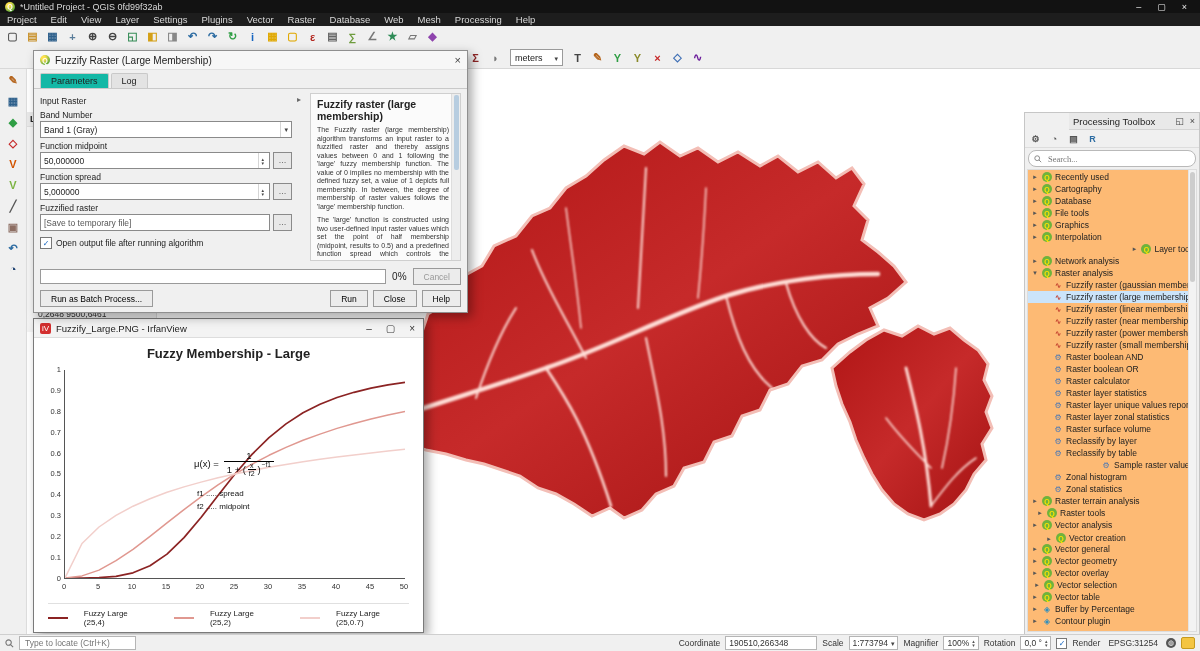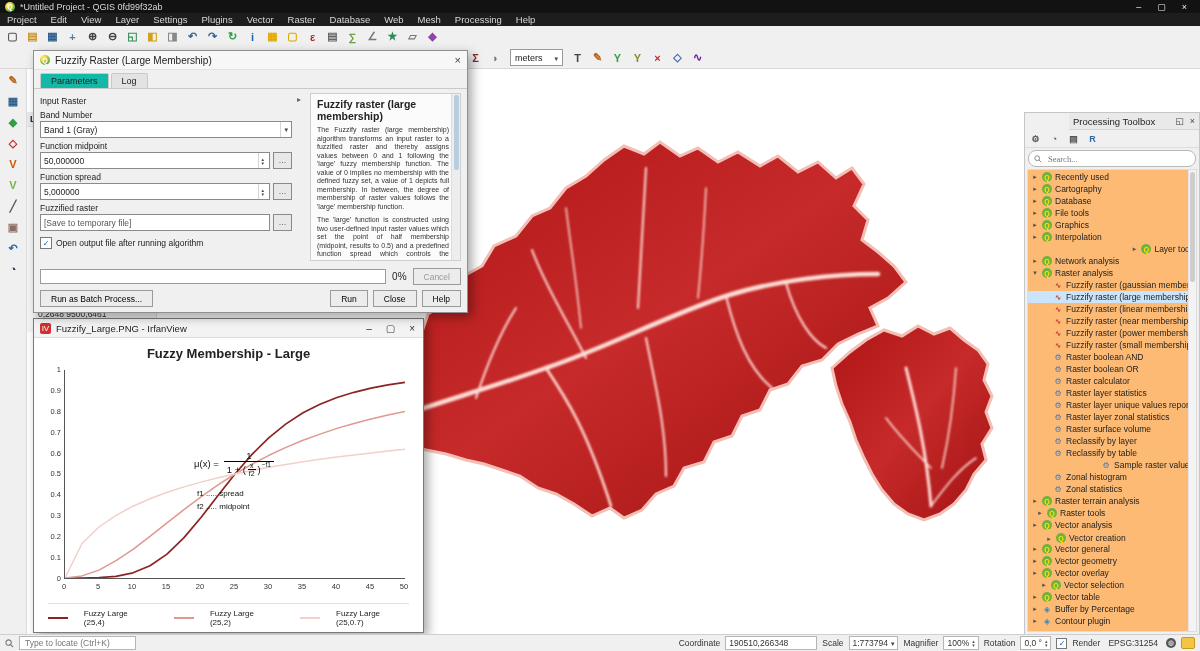--- a/index.html
+++ b/index.html
@@ -659,21 +659,21 @@
             <span class="ticon icon-qgis"></span>
             <span>Vector geometry</span>
           </div>
 
           <div class="titem" style="padding-left: 3px;">
             <span class="chev">▸</span>
             <span class="ticon icon-qgis"></span>
             <span>Vector overlay</span>
           </div>
 
-          <div class="titem" style="padding-left: 12px;">
+          <div class="titem" style="padding-left: 5px;">
             <span class="chev">▸</span>
             <span class="ticon icon-qgis"></span>
             <span>Vector selection</span>
           </div>
 
           <div class="titem" style="padding-left: 3px;">
             <span class="chev">▸</span>
             <span class="ticon icon-qgis"></span>
             <span>Vector table</span>
           </div>

